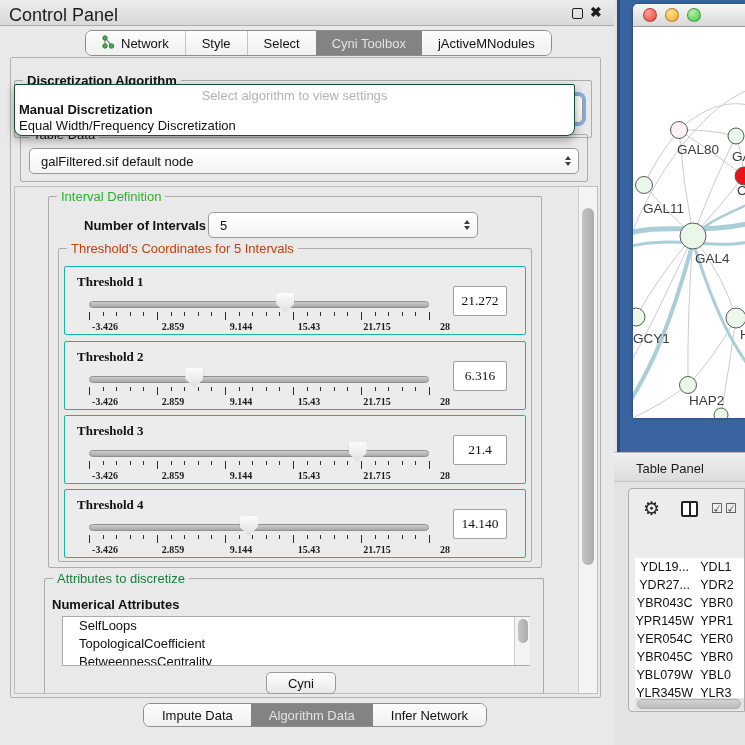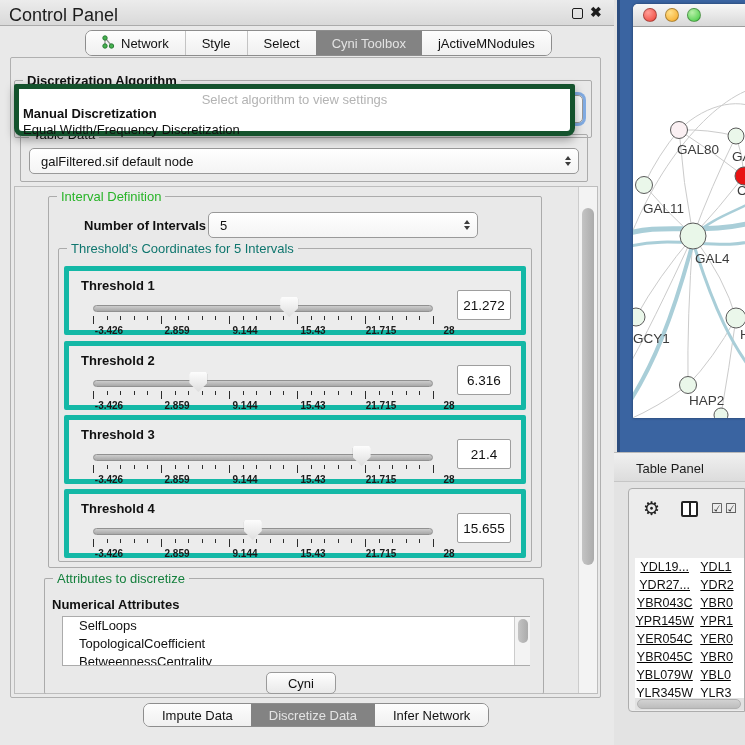--- a/index.html
+++ b/index.html
@@ -36,34 +36,34 @@
     border-radius:5px; display:flex; align-items:center; font-size:13px; color:#111; }
   .combo .cv { padding-left:11px; flex:1; }
   .combo .stp { width:20px; display:flex; flex-direction:column; align-items:center; }
   .arr-up { width:0; height:0; border-left:3.5px solid transparent; border-right:3.5px solid transparent;
     border-bottom:4.5px solid #3c3c3c; margin-bottom:2px; }
   .arr-dn { width:0; height:0; border-left:3.5px solid transparent; border-right:3.5px solid transparent;
     border-top:4.5px solid #3c3c3c; }
 
   
   #algo-popup { position:absolute; left:14px; top:84px; width:561px; height:52px; background:#fff;
-    border:5px solid #14532d; border-radius:2px 2px 8px 8px; box-shadow:0 4px 10px rgba(0,0,0,.35); z-index:50; }
+    border:1px solid #14532d; border-radius:2px 2px 8px 8px; box-shadow:0 4px 10px rgba(0,0,0,.35); z-index:50; }
   #algo-popup .hint { display:block; text-align:center; color:#b3b3b3; font-size:13px; padding-top:3px; height:16px; }
   #algo-popup .opt { display:block; font-size:13px; color:#111; padding:1px 0 0 4px; height:16px; white-space:nowrap; }
   #algo-popup .opt.b { font-weight:bold; }
 
   
   #viewport { position:absolute; left:14px; top:186px; width:584px; height:508px;
     border:1px solid #bdbdbd; background:#e9e9e9; }
   .vsb { position:absolute; background:#f3f3f3; border-left:1px solid #cccccc; }
   .vthumb { position:absolute; background:linear-gradient(90deg,#c4c4c4,#ababab); border-radius:6px; }
 
   
   .tpanel { position:absolute; left:64px; width:462px; height:69px; background:#ececec;
-    border:5px solid #14b8a6; border-radius:2px; }
+    border:1px solid #14b8a6; border-radius:2px;font-family:Liberation Serif, serif; }
   .tpanel .tl { position:absolute; left:12px; top:7px; font-size:13px; font-weight:bold; color:#111; }
   .track { position:absolute; left:24px; top:34px; width:340px; height:7px; border-radius:4px;
     background:linear-gradient(#cdcdcd,#a8a8a8); border:1px solid #919191; }
   .thumb { position:absolute; top:26px; width:18px; height:20px; background:linear-gradient(#fdfdfd,#dedede);
     clip-path:polygon(8% 0,92% 0,100% 12%,100% 55%,50% 100%,0 55%,0 12%);
     filter:drop-shadow(0 0 1px #777); }
   .ticks { position:absolute; left:24px; top:45px; width:340px; height:8px; }
   .tick { position:absolute; width:1px; background:#2d2d2d; top:0; }
   .ticklbl { position:absolute; top:54px; font-size:10px; font-weight:bold; color:#1a1a1a; transform:translateX(-50%); white-space:nowrap;margin-left:16px; }
   .valbox { position:absolute; left:388px; top:19px; width:54px; height:30px; background:#fff;
@@ -106,21 +106,21 @@
   #gear-icon { position:absolute; left:14px; top:8px; font-size:19px; color:#222; font-family:"DejaVu Sans",sans-serif; }
   #col-icon { position:absolute; left:52px; top:12px; width:17px; height:16px; border:2px solid #222; border-radius:2px; background:#fff; }
   #col-icon::after { content:""; position:absolute; left:5.5px; top:0; width:2px; height:12px; background:#222; }
   .cbx { position:absolute; top:12px; font-size:13px; color:#333; font-family:"DejaVu Sans",sans-serif; }
   #t-head { position:absolute; left:6px; top:46px; width:111px; height:23px; display:flex; }
   .hcell { border:1px solid #9fa8ad; font-size:12.5px; color:#1a1a1a; display:flex; align-items:center;
     justify-content:center; overflow:hidden; white-space:nowrap; }
   .hcell.c1 { width:70px; background:#bfe0ec; }
   .hcell.c2 { width:60px; background:#ececec; border-left:none; justify-content:flex-start; padding-left:14px; }
   #t-rows { position:absolute; left:6px; top:69px; width:111px; height:140px; background:#fff; overflow:hidden; }
-  .trow { display:flex; height:18px;text-decoration:underline; }
+  .trow { display:flex; height:18px; }
   .tcell { font-size:12.5px; color:#111; white-space:nowrap; overflow:hidden; line-height:18px; }
   .tcell.c1 { width:70px; text-align:center; }
   .tcell.c2 { width:60px; padding-left:6px; }
   #t-hsb { position:absolute; left:6px; top:209px; width:111px; height:12px; background:#e2e2e2; }
   #t-hsb .ht { position:absolute; left:2px; top:1px; width:104px; height:10px; border-radius:5px;
     background:linear-gradient(#d2d2d2,#bdbdbd); border:1px solid #b0b0b0; }
 </style>
 </head>
 <body>
 
@@ -190,21 +190,21 @@
   <span class="abs" style="left:84px; top:218px; font-size:13px; font-weight:bold; color:#111;">Number of Intervals</span>
   <div class="combo" style="left:208px; top:212px; width:270px; height:26px;">
     <span class="cv">5</span>
     <span class="stp">
         <span class="arr-up"></span>
         <span class="arr-dn"></span>
       </span>
   </div>
 
   <div class="grp" style="left:58px; top:248px; width:474px; height:314px;">
-    <span class="gt" style="color:#0f766e;text-align:center;">Threshold's Coordinates for 5 Intervals</span>
+    <span class="gt" style="color:#c2410c;text-align:center;">Threshold's Coordinates for 5 Intervals</span>
   </div>
   <div id="sliders-host">
       <div class="tpanel" style="top: 266px;">
         <span class="tl">Threshold 1</span>
         <div class="track"></div>
         <div class="thumb" style="left: 211.247px;"></div>
         <div class="ticks">
           <div class="tick" style="left: 0px; height: 8px;"></div>
           <div class="tick" style="left: 13.6px; height: 4px;"></div>
           <div class="tick" style="left: 27.2px; height: 4px;"></div>
@@ -351,42 +351,42 @@
           <div class="tick" style="left: 312.8px; height: 4px;"></div>
           <div class="tick" style="left: 326.4px; height: 4px;"></div>
           <div class="tick" style="left: 340px; height: 8px;"></div>
         </div>
         <span class="ticklbl" style="left: 24px;">-3.426</span>
         <span class="ticklbl" style="left: 92px;">2.859</span>
         <span class="ticklbl" style="left: 160px;">9.144</span>
         <span class="ticklbl" style="left: 228px;">15.43</span>
         <span class="ticklbl" style="left: 296px;">21.715</span>
         <span class="ticklbl" style="left: 364px;">28</span>
-        <div class="valbox">15.655</div>
+        <div class="valbox">14.140</div>
       </div>
     </div>
 
   <div class="grp" style="left:44px; top:578px; width:500px; height:116px; border-bottom:none;">
     <span class="gt" style="color:#15803d;">Attributes to discretize</span>
   </div>
   <span class="abs" style="left:52px; top:597px; font-size:13px; font-weight:bold; color:#111;">Numerical Attributes</span>
   <div id="attr-list">
       <div class="li">SelfLoops</div>
       <div class="li">TopologicalCoefficient</div>
       <div class="li">BetweennessCentrality</div>
     </div>
   <div class="vsb" style="left:514px; top:617px; width:16px; height:48px;">
     <div class="vthumb" style="left:3px; top:2px; width:10px; height:24px;"></div>
   </div>
 
   <div id="apply-btn">Cyni</div>
 
   <div id="bottom-tabs">
       <div class="tab">Impute Data</div>
-      <div class="tab sel">Discretize Data</div>
+      <div class="tab sel">Algorithm Data</div>
       <div class="tab aftersel">Infer Network</div>
     </div>
 
   <div id="algo-popup">
     <span class="hint">Select algorithm to view settings</span>
     <span class="opt b">Manual Discretization</span>
     <span class="opt">Equal Width/Frequency Discretization</span>
   </div>
 </div>
 

